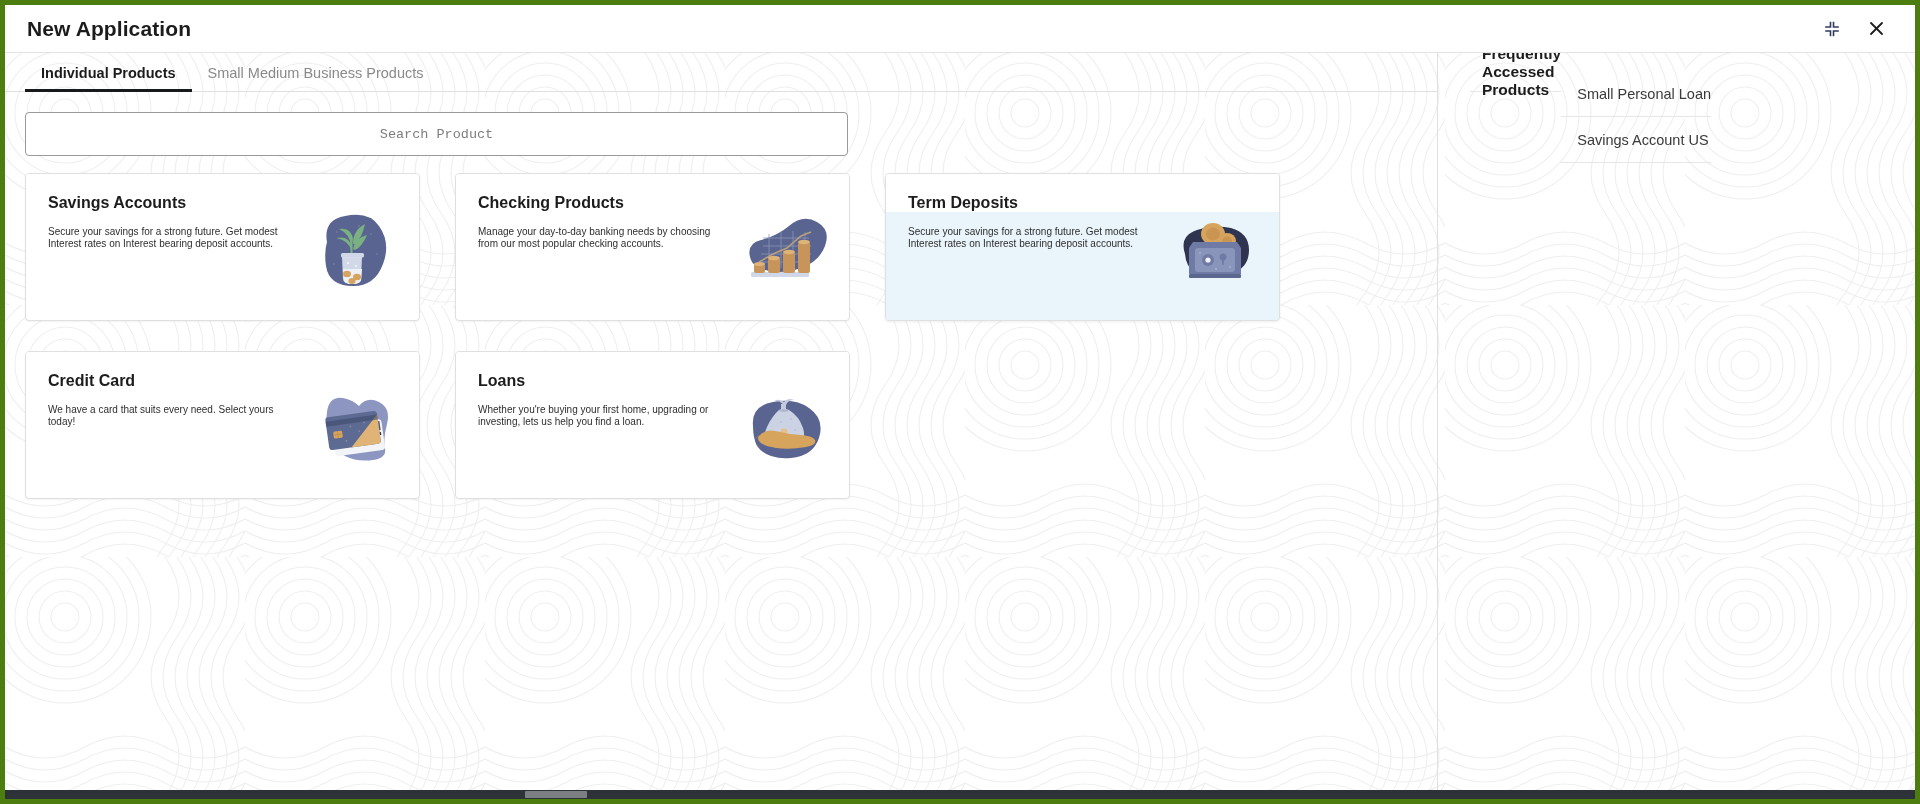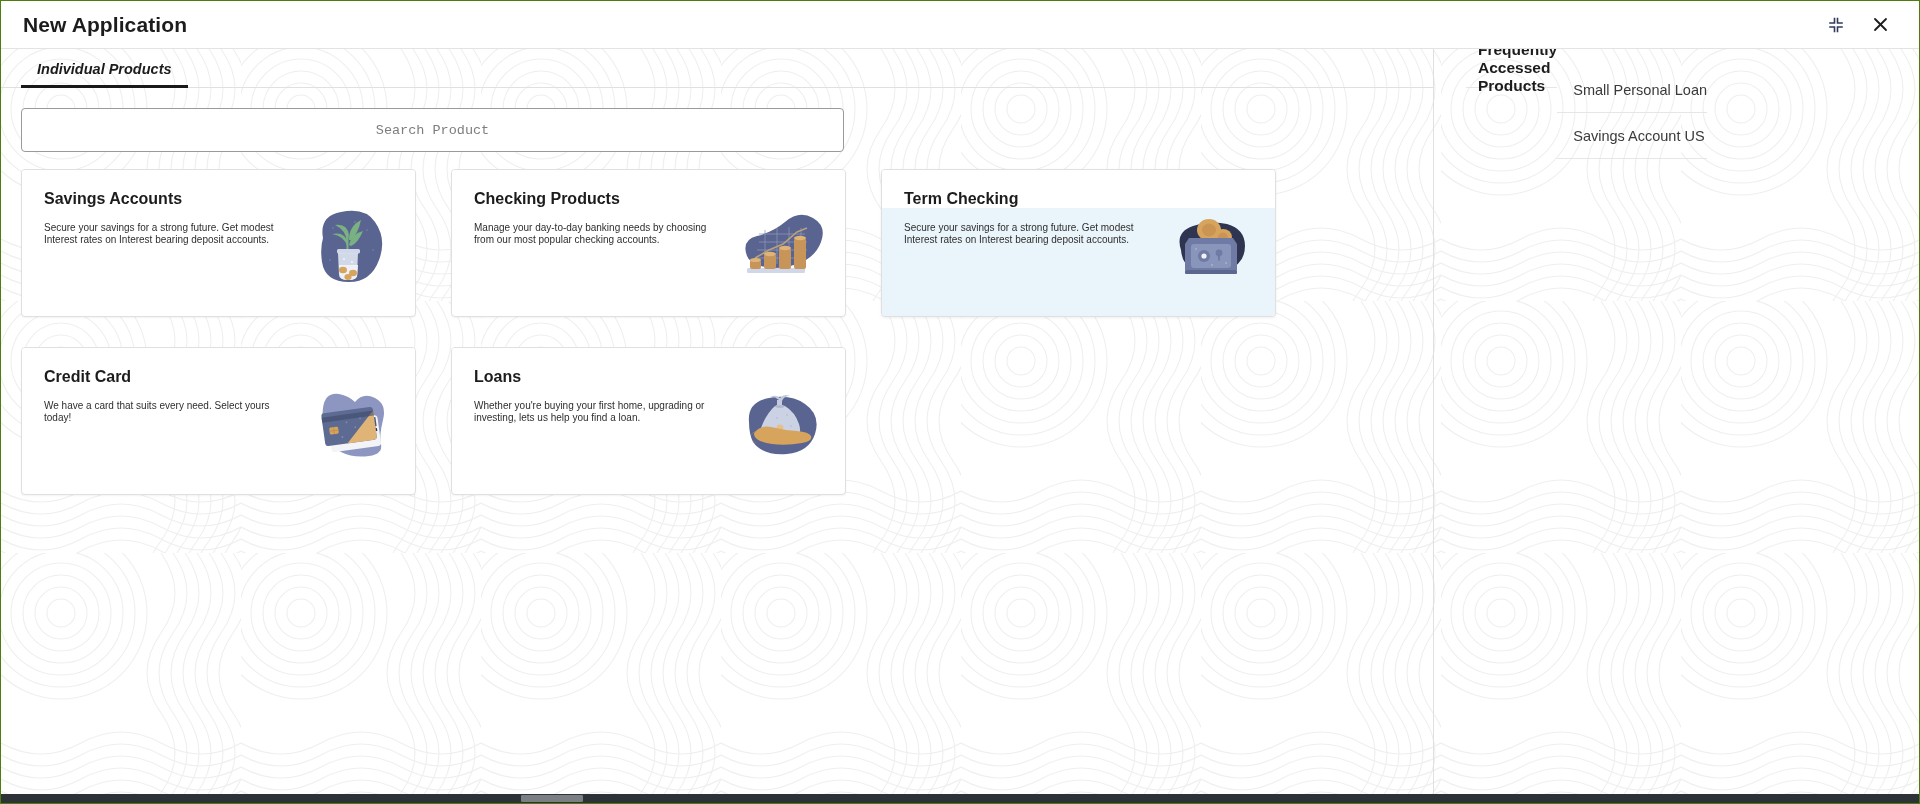--- a/index.html
+++ b/index.html
@@ -11,21 +11,21 @@
     font-family: "Liberation Sans", sans-serif;
     background: #ffffff;
   }
 
   
   .window {
     position: relative;
     width: 1920px;
     height: 804px;
     background: #ffffff;
-    border: 1px solid #4d7c0f;
+    border: 5px solid #4d7c0f;
     display: flex;
     flex-direction: column;
     overflow: hidden;
   }
 
   
   .titlebar {
     position: relative;
     height: 48px;
     flex: 0 0 48px;
@@ -98,21 +98,20 @@
     position: relative;
     font-size: 14.5px;
     padding: 0 16px 10px 16px;
     color: #8a8a8a;
     cursor: pointer;
     white-space: nowrap;
   }
   .tab.active {
     color: #1c1c1c;
     font-weight: bold;
-    font-style: italic;
   }
   .tab.active::after {
     content: "";
     position: absolute;
     left: 0; right: 0; bottom: -1px;
     height: 3px;
     background: #17191a;
   }
 
   
@@ -316,20 +315,23 @@
       </defs>
       <rect x="0" y="0" width="1920" height="756" fill="url(#swirl)"></rect>
     </svg>
 
     <div class="left-pane">
 
       <div class="tabs">
         <div class="tab active">
           <span>Individual Products</span>
         </div>
+        <div class="tab">
+          <span>Small Medium Business Products</span>
+        </div>
       </div>
 
       <div class="search-wrap">
         <input class="search-input" type="text" placeholder="Search Product" style="">
       </div>
 
       <div class="cards">
 
         <div class="card-slot">
           <div class="card">
@@ -407,21 +409,21 @@
                   </g>
                 </svg>
               </div>
             </div>
           </div>
         </div>
 
         <div class="card-slot">
           <div class="card selected">
             <div class="card-head">
-              <div class="card-title">Term Checking</div>
+              <div class="card-title">Term Deposits</div>
             </div>
             <div class="card-body">
               <div class="card-desc">Secure your savings for a strong future. Get modest Interest rates on Interest bearing deposit accounts.</div>
               <div class="card-art">
                 <svg width="92" height="78" viewBox="0 0 92 78">
                   <path d="M18 42 q-6 -18 12 -24 q18 -6 34 -2 q18 5 18 22 q0 18 -18 24 q-20 7 -36 -2 q-9 -5 -10 -18 z" fill="#2f3550"></path>
                   <g fill="#d7a45e">
                     <ellipse cx="46" cy="22" rx="12" ry="11"></ellipse>
                     <ellipse cx="60" cy="29" rx="9" ry="8"></ellipse>
                   </g>

